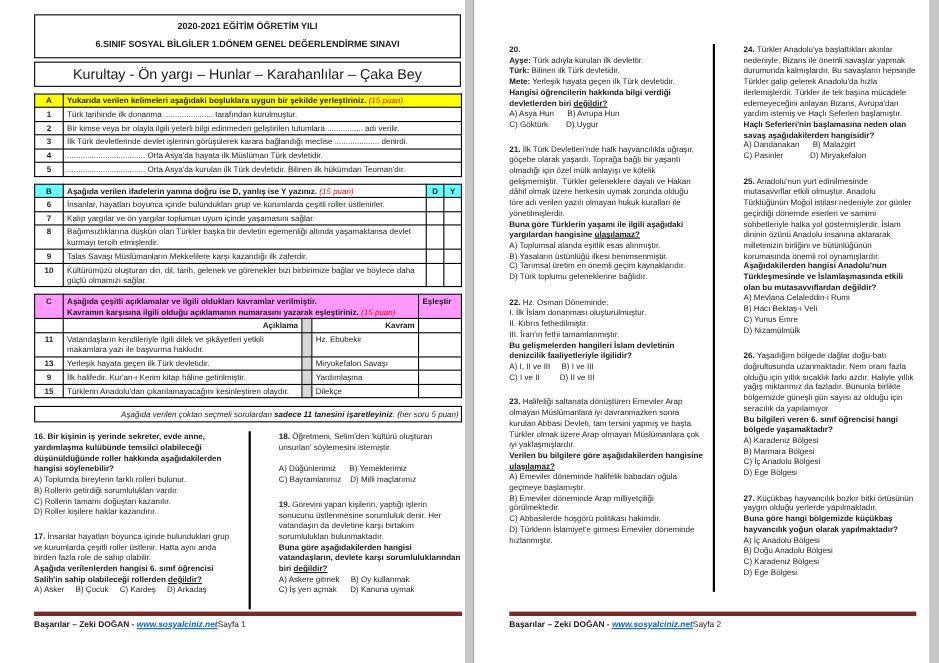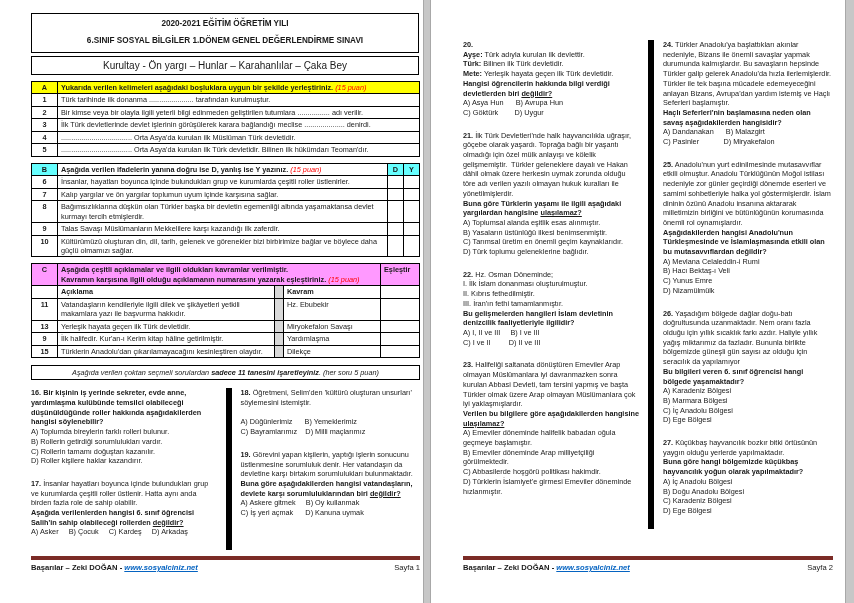--- a/index.html
+++ b/index.html
@@ -14,51 +14,51 @@
   .page1 { left:0; width:424px; border-left:none; }
   .page2 { left:430px; width:416px; }
 
   .p1-inner { padding:13px 4px 0 31px; }
   .p2-inner { padding:40px 14px 0 32px; }
 
   .title-box { border:1.2px solid #000; text-align:center; font-weight:bold;
                font-size:8.2px; padding:5px 2px 6px 2px; line-height:1.2; }
   .title-box .tline1 { margin-bottom:7px; }
   .wordbank { border:1.2px solid #000; margin-top:3px; text-align:center;
-              font-size:10px; padding:3px 2px; }
+              font-size:13px; padding:3px 2px; }
 
   table.sec { width:389px; border-collapse:collapse; margin-top:6px;
               font-size:7.3px; table-layout:fixed; }
   table.sec td { border:1px solid #000; padding:1px 3px; vertical-align:top;
                  line-height:1.3; overflow:hidden; }
   td.num { text-align:center; font-weight:bold; }
   td.hdr { font-weight:bold; }
-  td.ctr { text-align:left; }
+  td.ctr { text-align:right; }
   .b { font-weight:bold; }
   .ylw { background:#FFFF00; }
   .cyn { background:#66FFFF; }
   .pnk { background:#FF99FF; }
   .spacer { background:#D9D9D9; }
   .red-it { color:#FF0000; font-style:italic; font-weight:normal; }
 
-  .notice { border:1.2px solid #000; margin-top:7px; text-align:center;
+  .notice { border:1.2px solid #000; margin-top:7px; text-align:right;
             font-size:7.3px; padding:2px 2px; width:389px; }
 
   .mcq { display:flex; width:389px; margin-top:8px; align-items:stretch;justify-content:center; }
   .mcq .mcol { width:50%; padding-right:9px; }
-  .mcq .mcol + .mcol { border-left:6px solid #000000; padding-left:9px; padding-right:0; }
+  .mcq .mcol + .mcol { border-left:2px solid #000000; padding-left:26px; padding-right:0; }
   .p2-inner .mcq { width:370px; margin-top:0; }
   .q { font-size:7.3px; line-height:1.33; margin-bottom:13px;
        white-space:pre-wrap; word-wrap:break-word; }
 
   .footer { position:absolute; left:31px; }
   .page1 .footer { width:389px; top:556px; }
   .page2 .footer { left:32px; width:370px; top:556px; }
   .footer-bar { height:4px; background:#7B2B26; margin-bottom:3px; }
-  .footer-row { display:flex; justify-content:space-between; font-size:7.6px; }
+  .footer-row { display:flex; font-size:7.6px; }
   .credit { font-weight:bold; }
   .weblink { color:#0563C1; font-weight:bold; font-style:italic;
              text-decoration:underline; cursor:pointer; }
 </style>
 </head>
 <body>
 
 <div class="canvas">
 
   <div class="page page1">
@@ -88,21 +88,21 @@
         <tr>
               <td class="num">2</td>
               <td>Bir kimse veya bir olayla ilgili yeterli bilgi edinmeden geliştirilen tutumlara ................ adı verilir.</td>
             </tr>
         <tr>
               <td class="num">3</td>
               <td>İlk Türk devletlerinde devlet işlerinin görüşülerek karara bağlandığı meclise ....................  denirdi.</td>
             </tr>
         <tr>
               <td class="num">4</td>
-              <td>................................... Orta Asya'da kurulan ilk Müslüman Türk devletidir.</td>
+              <td>................................... Orta Asya'da hayata ilk Müslüman Türk devletidir.</td>
             </tr>
         <tr>
               <td class="num">5</td>
               <td>................................... Orta Asya'da kurulan ilk Türk devletidir.  Bilinen ilk hükümdarı Teoman'dır.</td>
             </tr>
       </tbody>
         </table>
 
       <table class="sec">
         <colgroup>
@@ -119,21 +119,21 @@
           <td class="num cyn">Y</td>
         </tr>
         <tr>
               <td class="num">6</td>
               <td>İnsanlar, hayatları boyunca içinde bulundukları grup ve kurumlarda çeşitli roller üstlenirler.</td>
               <td></td>
               <td></td>
             </tr>
         <tr>
               <td class="num">7</td>
-              <td>Kalıp yargılar ve ön yargılar toplumun uyum içinde karşısına sağlar.</td>
+              <td>Kalıp yargılar ve ön yargılar toplumun uyum içinde yaşamasını sağlar.</td>
               <td></td>
               <td></td>
             </tr>
         <tr>
               <td class="num">8</td>
               <td>Bağımsızlıklarına düşkün olan Türkler başka bir devletin egemenliği altında yaşamaktansa devlet kurmayı tercih etmişlerdir.</td>
               <td></td>
               <td></td>
             </tr>
         <tr>

